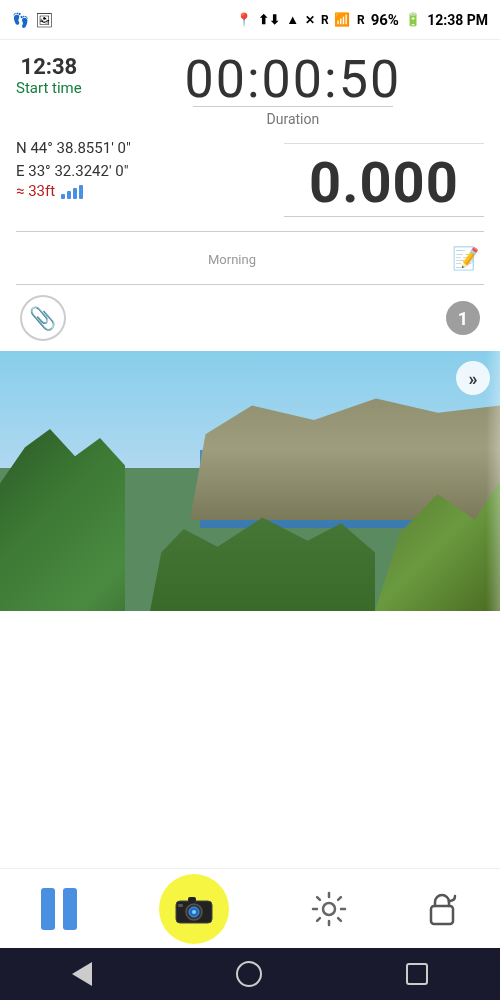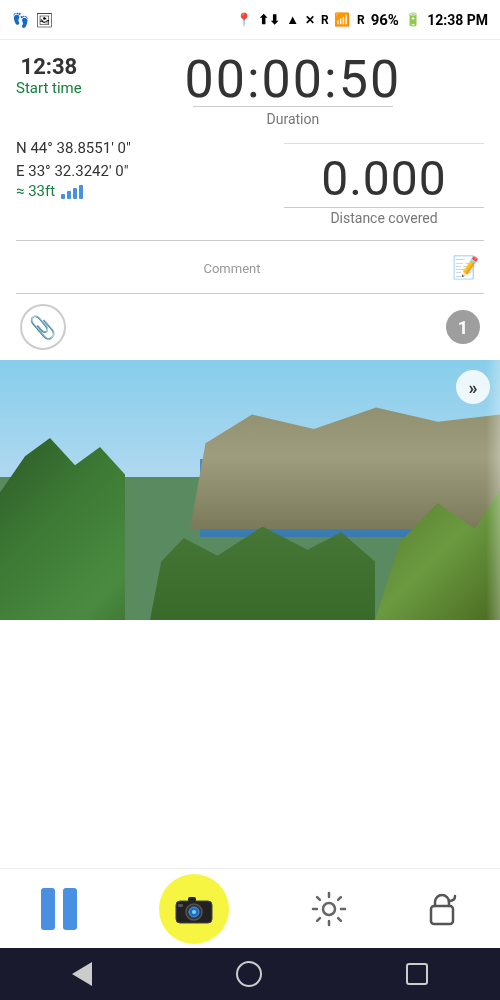--- a/index.html
+++ b/index.html
@@ -90,21 +90,21 @@
     .coord-line {
       font-size: 15px;
       color: #333;
       line-height: 1.5;
     }
     .altitude-line {
       display: flex;
       align-items: center;
       gap: 6px;
       font-size: 15px;
-      color: #15803d;
+      color: #b91c1c;
     }
     .signal-bars {
       display: flex;
       align-items: flex-end;
       gap: 2px;
       height: 16px;
     }
     .signal-bar {
       width: 4px;
       background: #4a90e2;
@@ -112,22 +112,22 @@
     }
 
     
     .distance-section {
       text-align: center;
       margin-top: 6px;
       padding-top: 6px;
       border-top: 1px solid #ddd;
     }
     .distance-value {
-      font-size: 48px;
-      font-weight: 400;
+      font-size: 56px;
+      font-weight: 700;
       color: #333;
       letter-spacing: 1px;
     }
     .distance-label {
       font-size: 14px;
       color: #777;
       margin-top: 2px;
     }
 
     
@@ -432,27 +432,26 @@
           <div class="signal-bar" style="height:8px;"></div>
           <div class="signal-bar" style="height:11px;"></div>
           <div class="signal-bar" style="height:14px;"></div>
         </div>
       </div>
     </div>
 
     <div class="distance-section" style="min-width:200px;">
       <div class="distance-value">0.000</div>
       <div class="divider-line"></div>
-      <div class="distance-label">Distance covered</div>
     </div>
   </div>
 
   <div class="comment-section">
     <div class="comment-input-area">
-      <div class="comment-label">Comment</div>
+      <div class="comment-label">Morning</div>
     </div>
     <div class="edit-icon-btn">📝</div>
   </div>
 
   <div class="action-row">
     <div class="attach-btn">📎</div>
     <div class="badge-circle">1</div>
   </div>
 
 </div>

